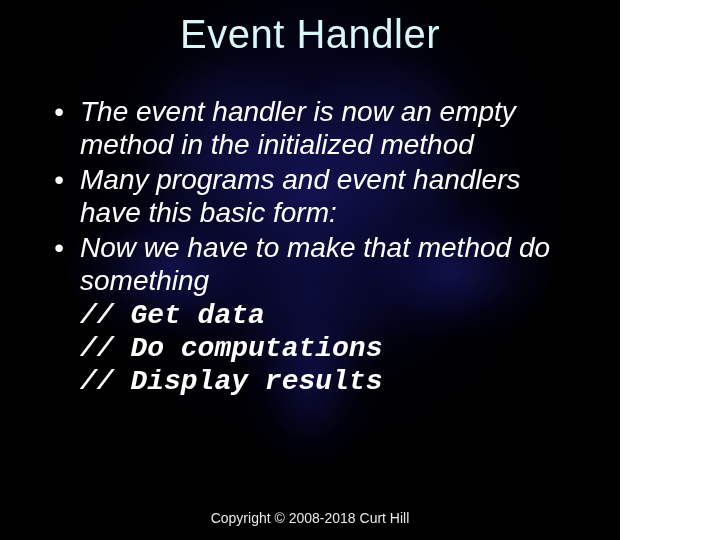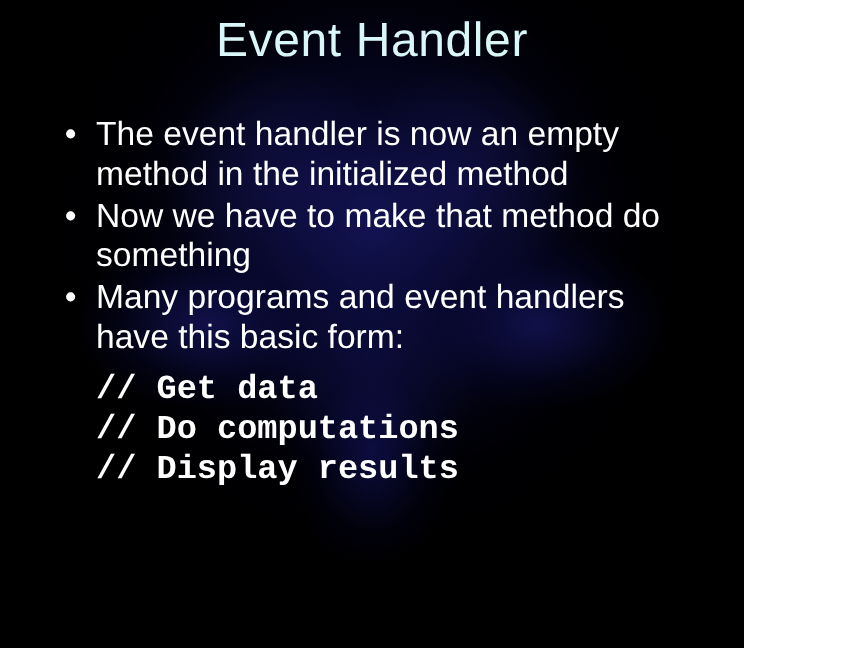--- a/index.html
+++ b/index.html
@@ -37,20 +37,21 @@
     letter-spacing: 0.5px;
   }
   .body {
     position: absolute;
     top: 95px;
     left: 54px;
     right: 40px;
     font-size: 28px;
     line-height: 1.18;
     color: #ffffff;
+    font-style: italic;
   }
   ul.outer {
     list-style: none;
     margin: 0;
     padding: 0;
   }
   ul.outer > li {
     position: relative;
     padding-left: 26px;
     margin-bottom: 2px;
@@ -58,21 +59,21 @@
   ul.outer > li::before {
     content: "•";
     position: absolute;
     left: 0;
     top: 0;
     color: #ffffff;
     font-size: 28px;
     line-height: 1.18;
   }
   .code-block {
-    margin-top: 12px;
+    margin-top: 2px;
     padding-left: 26px;
     font-family: "Courier New", Courier, monospace;
     font-weight: bold;
     font-size: 28px;
     line-height: 1.18;
     white-space: pre;
     color: #ffffff;
   }
   .footer {
     position: absolute;
@@ -87,22 +88,23 @@
 </head>
 <body>
 
 <div class="slide">
 
   <div class="title">Event Handler</div>
 
   <div class="body">
     <ul class="outer">
       <li><span>The event handler is now an empty method in the initialized method</span></li>
+      <li><span>Many programs and event handlers have this basic form:</span></li>
       <li><span>Now we have to make that method do something</span></li>
-      <li><span>Many programs and event handlers have this basic form:</span></li>
     </ul>
     <div class="code-block">// Get data
 // Do computations
 // Display results</div>
   </div>
 
+  <div class="footer">Copyright © 2008-2018 Curt Hill</div>
 
 </div>
 
 </body></html>

